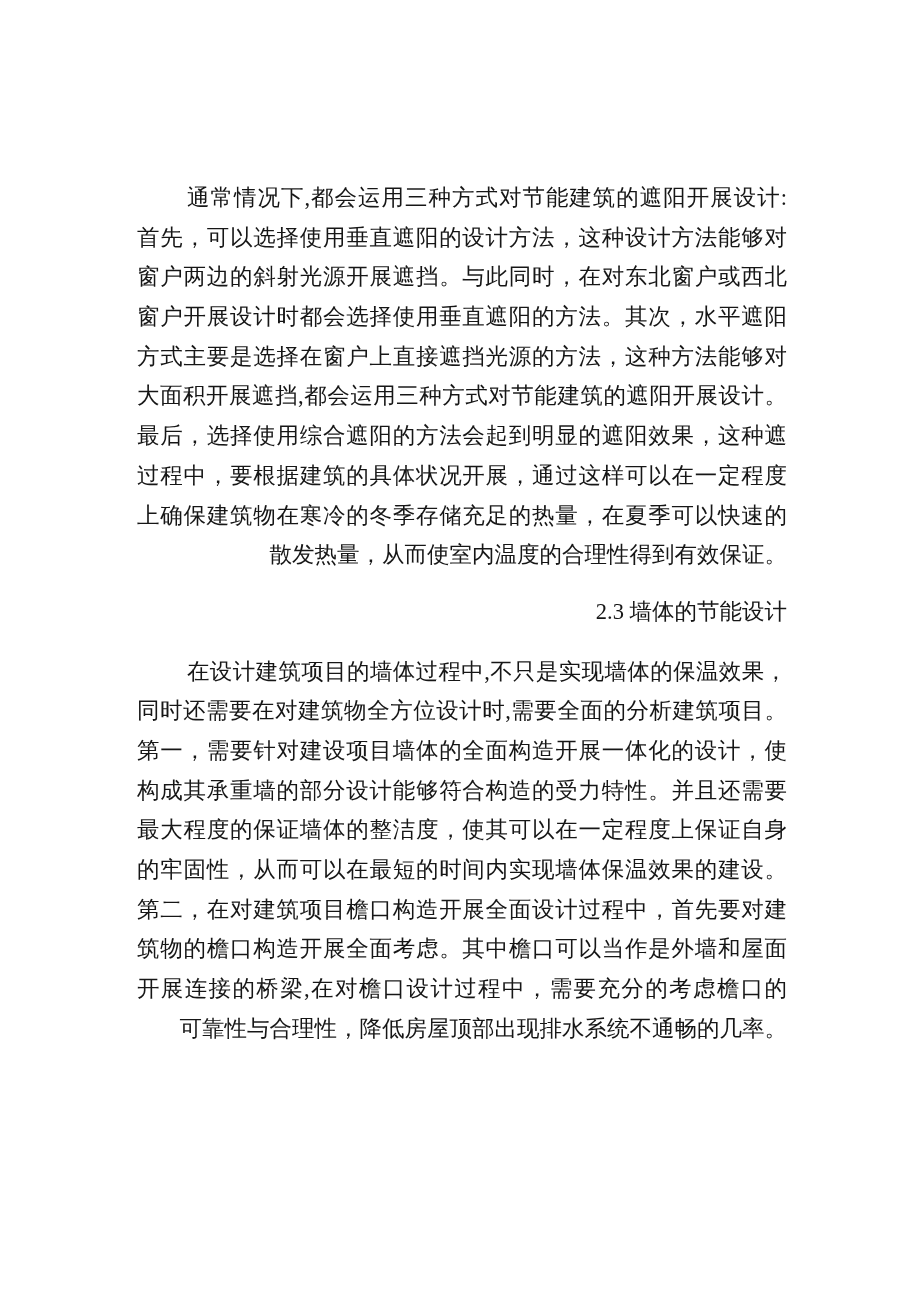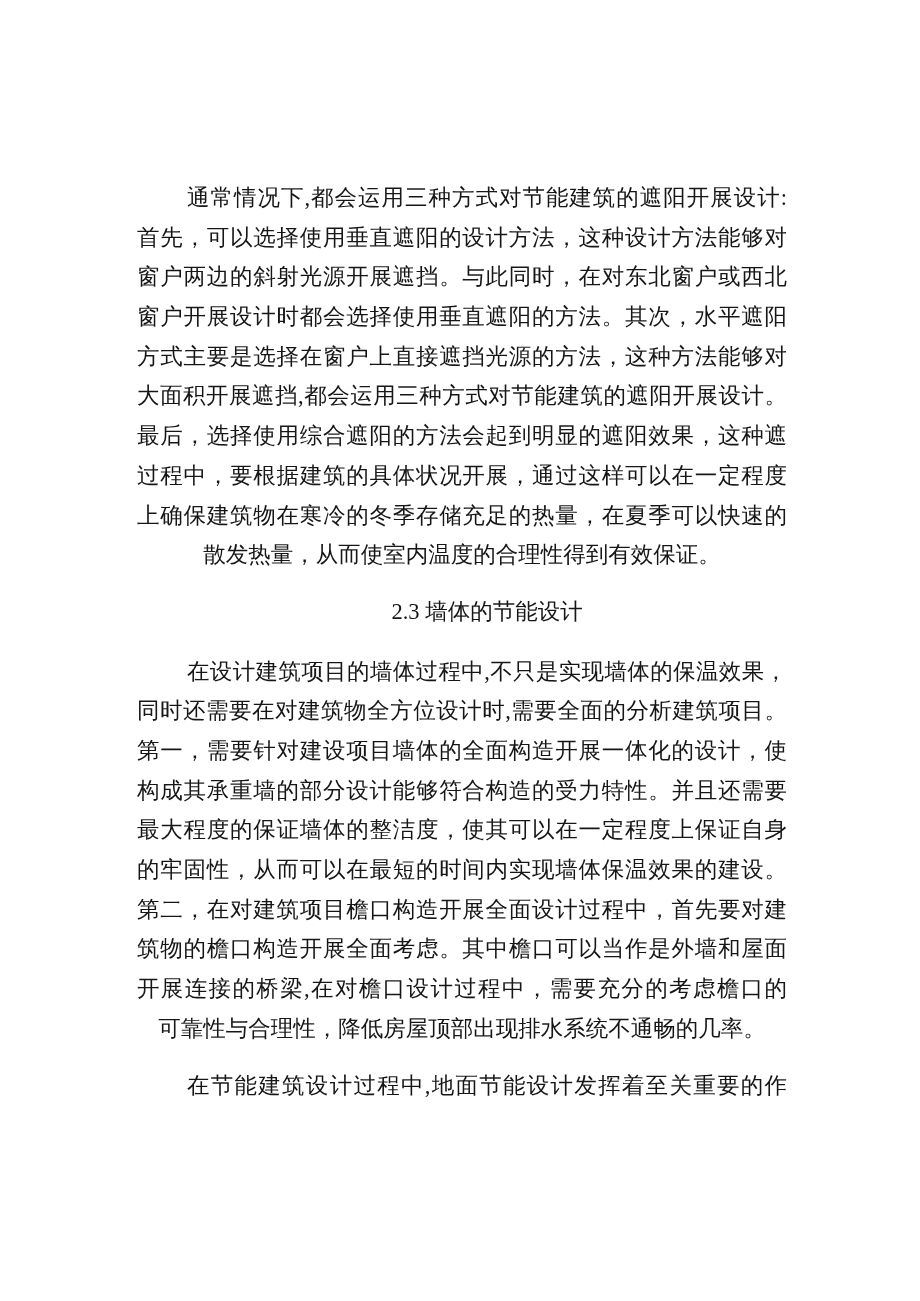--- a/index.html
+++ b/index.html
@@ -21,21 +21,21 @@
     width: 650px;
     color: #161616;
     font-size: 22.5px;
   }
   .block { margin: 0; }
   .block.heading { margin: 17px 0 20px 0; }
   .block.paragraph.detached { margin-top: 18px; }
   .line {
     line-height: 39.7px;
     height: 39.7px;
-    text-align: center;
+    text-align: right;
     overflow: visible;
   }
   .line.indent { text-indent: 50px; }
   .line.full {
     text-align: justify;
     text-align-last: justify;
     text-justify: inter-character;
   }
 </style>
 </head>
@@ -62,16 +62,13 @@
       <div class="line full">同时还需要在对建筑物全方位设计时,需要全面的分析建筑项目。</div>
       <div class="line full">第一，需要针对建设项目墙体的全面构造开展一体化的设计，使</div>
       <div class="line full">构成其承重墙的部分设计能够符合构造的受力特性。并且还需要</div>
       <div class="line full">最大程度的保证墙体的整洁度，使其可以在一定程度上保证自身</div>
       <div class="line full">的牢固性，从而可以在最短的时间内实现墙体保温效果的建设。</div>
       <div class="line full">第二，在对建筑项目檐口构造开展全面设计过程中，首先要对建</div>
       <div class="line full">筑物的檐口构造开展全面考虑。其中檐口可以当作是外墙和屋面</div>
       <div class="line full">开展连接的桥梁,在对檐口设计过程中，需要充分的考虑檐口的</div>
       <div class="line">可靠性与合理性，降低房屋顶部出现排水系统不通畅的几率。</div>
     </div>
-    <div class="block paragraph detached">
-      <div class="line indent full">在节能建筑设计过程中,地面节能设计发挥着至关重要的作</div>
-    </div>
   </div>
 
 </body></html>

